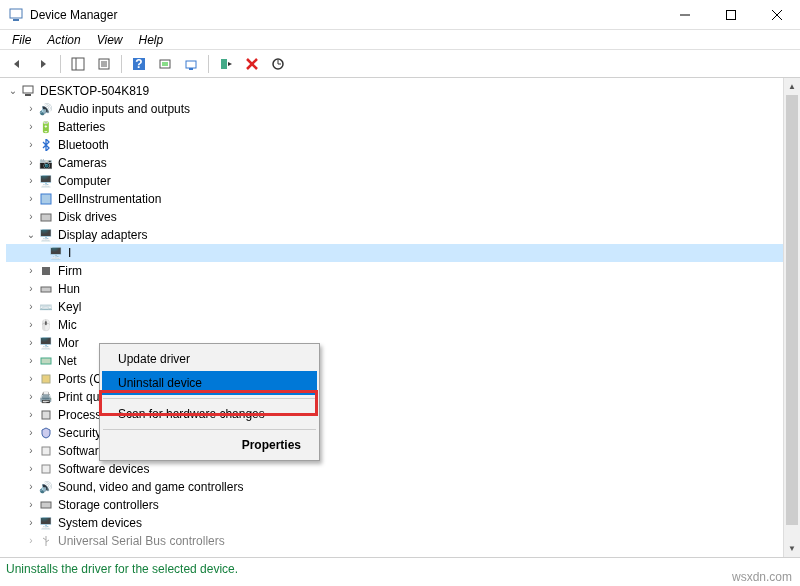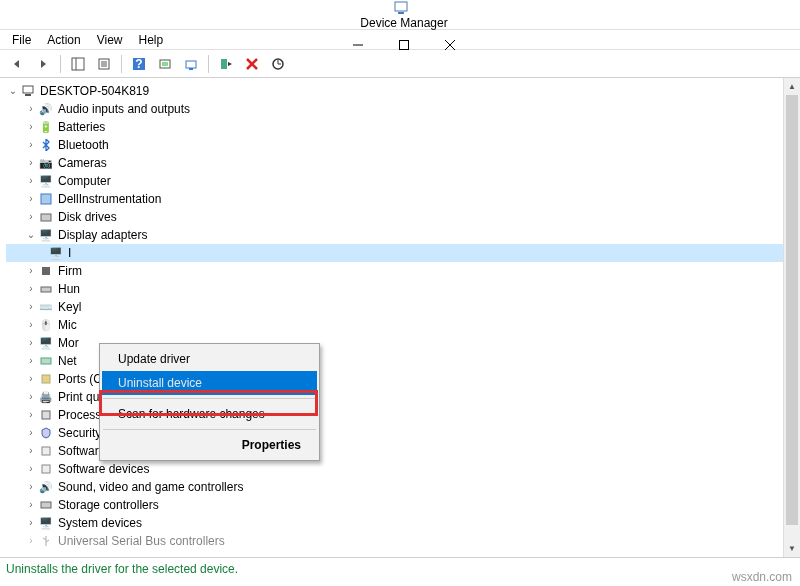--- a/index.html
+++ b/index.html
@@ -1,25 +1,25 @@
 <!DOCTYPE html>
 <html><head>
 <meta charset="utf-8">
 <style>
 * { box-sizing: border-box; margin: 0; padding: 0; font-family: "Segoe UI", Tahoma, sans-serif; font-size: 12px; }
 body { background: #fff; width: 800px; height: 586px; overflow: hidden; position: relative; }
 
-.titlebar { height: 30px; display: flex; align-items: center; padding-left: 8px; border-bottom: 1px solid #e0e0e0; flex-direction: column; }
+.titlebar { height: 30px; display: flex; align-items: center; padding-left: 8px; border-bottom: 1px solid #e0e0e0; }
 .titlebar .icon { width: 16px; height: 16px; margin-right: 6px; display: flex; align-items: center; justify-content: center; }
 .titlebar .title { flex: 1; }
 .winctrl { display: flex; }
 .winctrl div { width: 46px; height: 30px; display: flex; align-items: center; justify-content: center; cursor: pointer; }
 
 .menubar { height: 20px; display: flex; align-items: center; padding-left: 4px; border-bottom: 1px solid #e0e0e0; }
-.menubar span { padding: 2px 8px; cursor: pointer; }
+.menubar span { padding: 2px 8px; cursor: pointer; font-style: italic; }
 
 .toolbar { height: 28px; display: flex; align-items: center; padding-left: 6px; border-bottom: 1px solid #d0d0d0; gap: 4px; }
 .tbtn { width: 22px; height: 22px; display: flex; align-items: center; justify-content: center; cursor: pointer; border: 1px solid transparent; }
 .tsep { width: 1px; height: 18px; background: #ccc; margin: 0 2px; }
 
 .tree-wrap { position: relative; height: 480px; overflow: hidden; border-bottom: 1px solid #d0d0d0; }
 .tree { padding: 4px 0 0 6px; line-height: 18px; }
 .node { display: flex; align-items: center; height: 18px; white-space: nowrap; cursor: default; }
 .expander { width: 14px; display: inline-flex; justify-content: center; color: #666; font-size: 10px; cursor: pointer; }
 .dev-icon { width: 16px; height: 16px; margin-right: 4px; display: inline-flex; align-items: center; justify-content: center; font-size: 11px; }
@@ -28,21 +28,21 @@
 .selected { background: #cce8ff; }
 
 .scrollbar { position: absolute; right: 0; top: 0; width: 17px; height: 100%; background: #f0f0f0; border-left: 1px solid #ddd; }
 .sbtn { height: 17px; background: #f0f0f0; display: flex; align-items: center; justify-content: center; font-size: 8px; color: #555; cursor: pointer; }
 .sthumb { position: absolute; top: 17px; left: 0; right: 0; height: 430px; }
 .sthumb-inner { margin: 0 2px; height: 100%; background: #cdcdcd; }
 
 .context-menu { position: absolute; top: 265px; left: 99px; width: 221px; background: #f2f2f2; border: 1px solid #a0a0a0; box-shadow: 2px 3px 4px rgba(0,0,0,0.3); padding: 3px 2px; z-index: 10; }
 .cm-item { padding: 5px 16px; cursor: pointer; }
 .cm-sep { height: 1px; background: #ccc; margin: 3px 1px; }
-.cm-highlight { background: #0078d7; color: #e5e5e5; }
+.cm-highlight { background: #0078d7; color: #000000; }
 .cm-highlight-ring { position: absolute; border: 3px solid #e03030; pointer-events: none; top: 46px; left: -1px; width: 219px; height: 26px; z-index: 11; }
 .cm-bold { font-weight: bold; text-align: right; }
 
 .statusbar { height: 22px; display: flex; align-items: center; padding-left: 6px; color: #15803d; }
 .watermark { position: absolute; right: 8px; bottom: 2px; font-size: 12px; color: #999; }
 
 svg { display: block; }
 </style>
 </head>
 <body>

